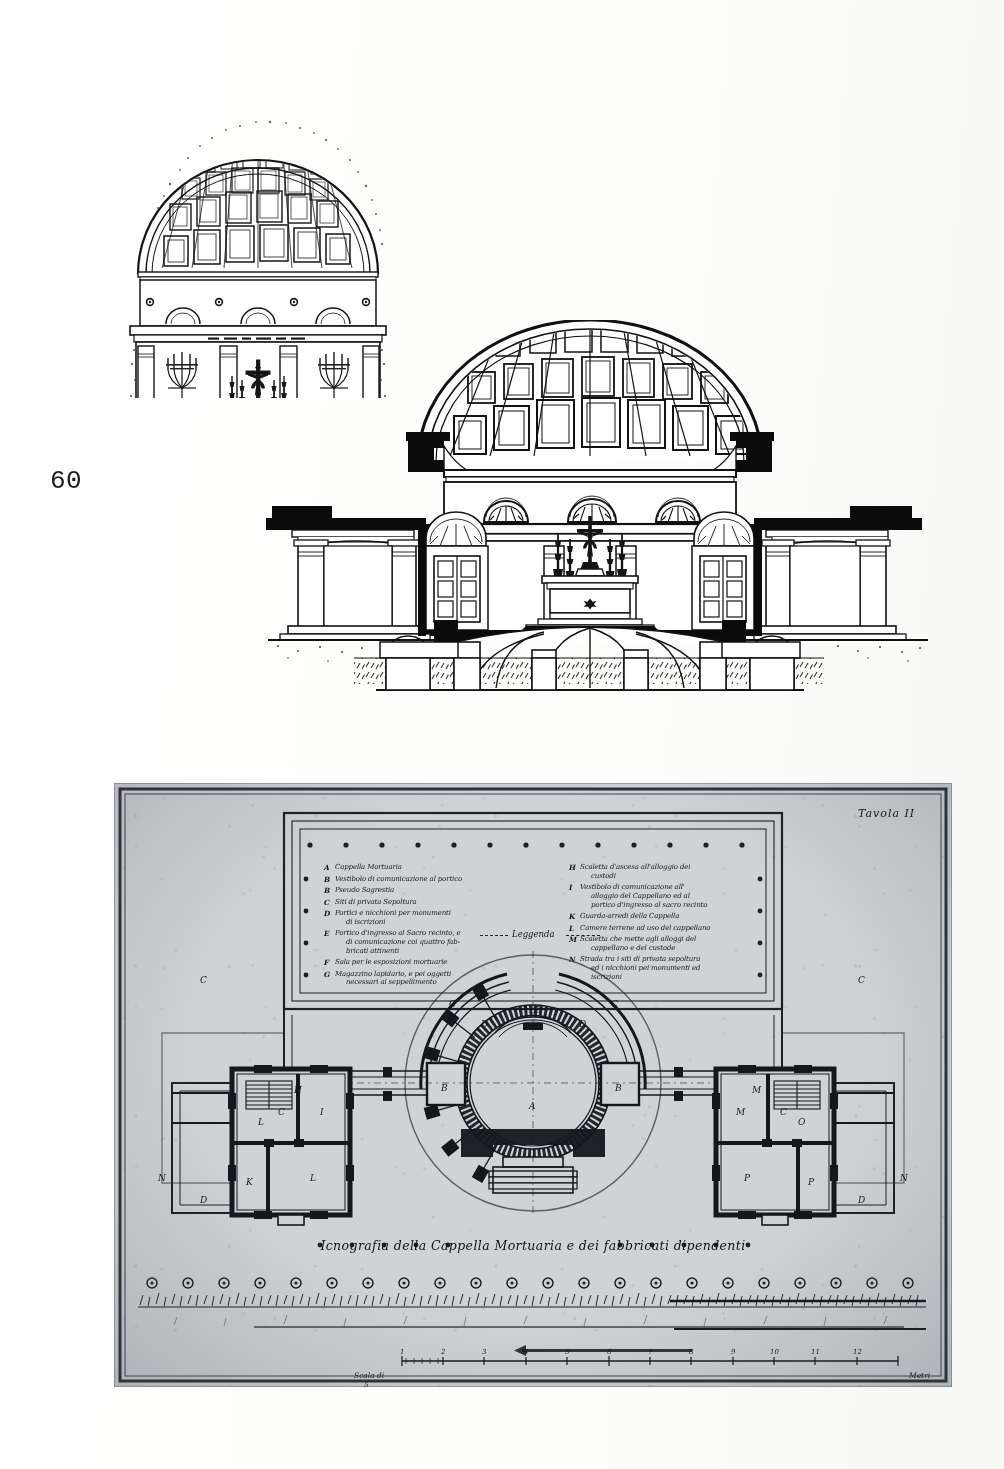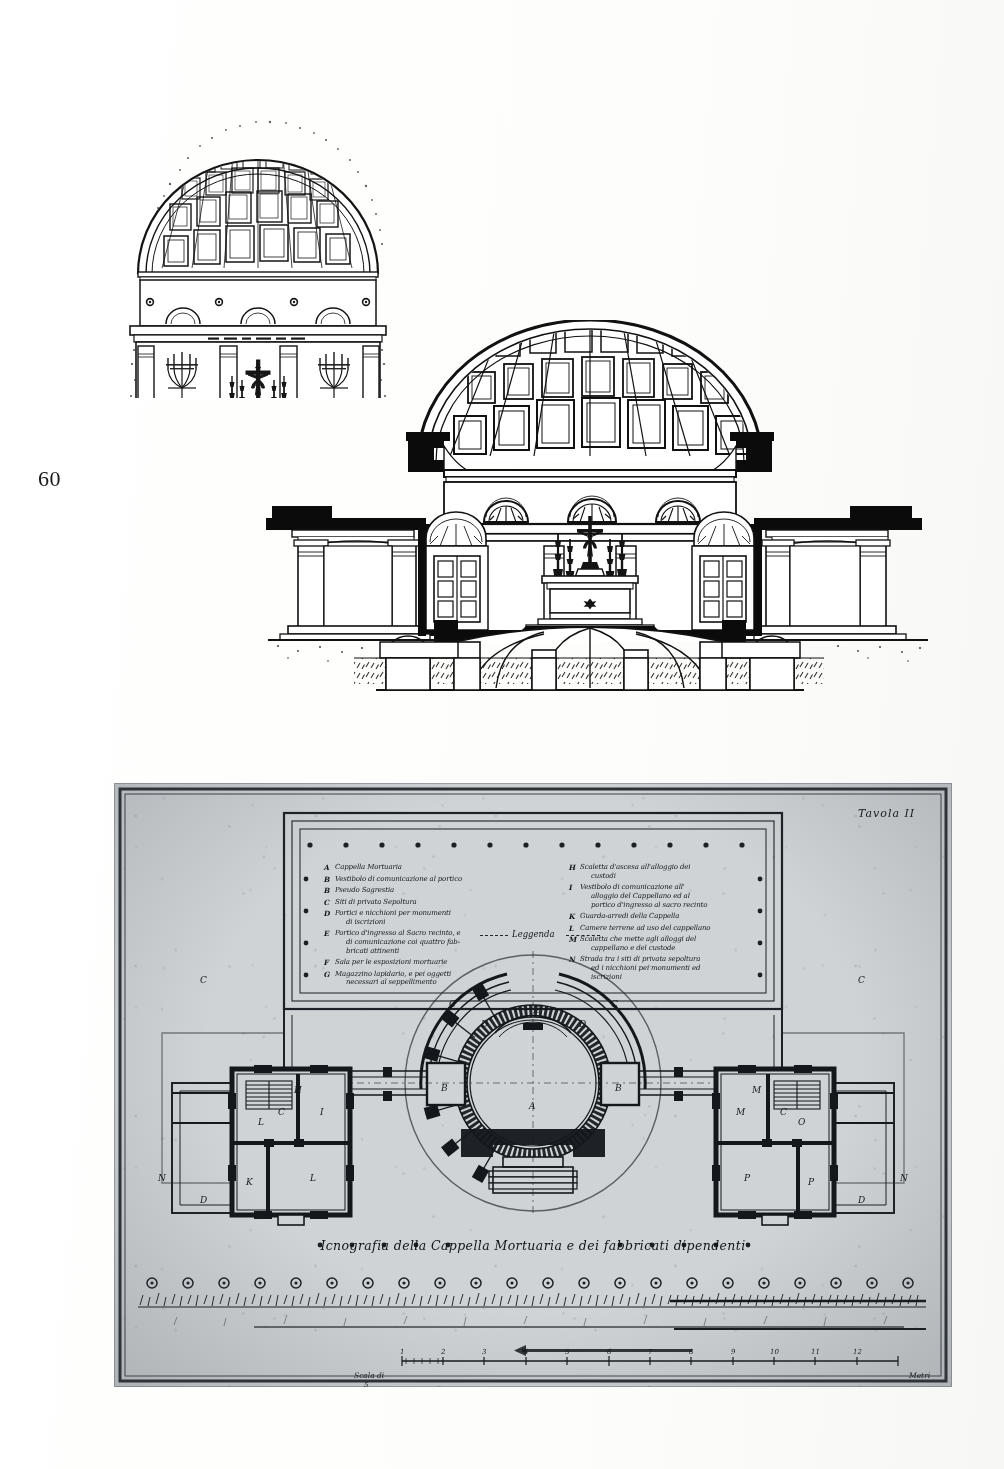--- a/index.html
+++ b/index.html
@@ -3,22 +3,22 @@
 <meta charset="utf-8">
 <style>
   html,body{margin:0;padding:0;background:#fff;}
   body{width:1004px;height:1469px;position:relative;overflow:hidden;
        font-family:"Liberation Serif",serif;background:#fdfdfc;}
 
   .page{position:absolute;inset:0;background:
      linear-gradient(95deg,#ffffff 0%,#fdfdfb 60%,#f7f7f5 100%);}
 
   
-  .folio{position:absolute;left:38px;top:466px;font-size:22px;color:#1b1b1b;
-         font-family:Liberation Serif, serif;letter-spacing:.5px;}
+  .folio{position:absolute;left:50px;top:466px;font-size:26px;color:#1b1b1b;
+         font-family:Liberation Mono, monospace;letter-spacing:.5px;}
 
   
   .fig{position:absolute;}
   .fig svg{display:block;}
 
   
   .plate{position:absolute;left:114px;top:783px;width:838px;height:604px;
          background:#cfd3d6;
          box-shadow:0 0 0 1px #9aa0a4 inset;}
   .plate .grain{position:absolute;inset:0;opacity:.55;

